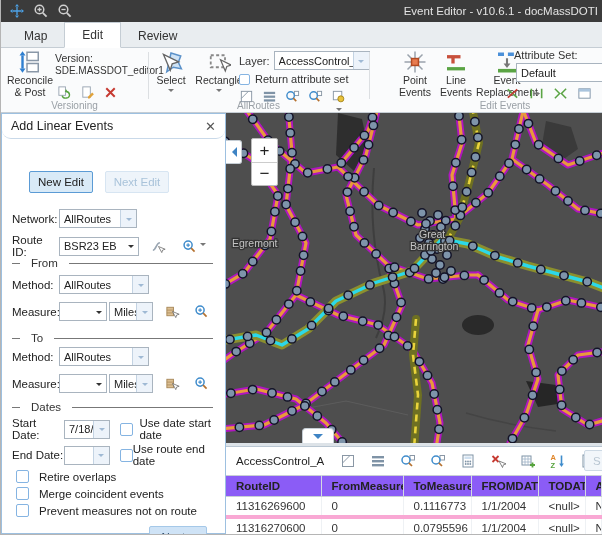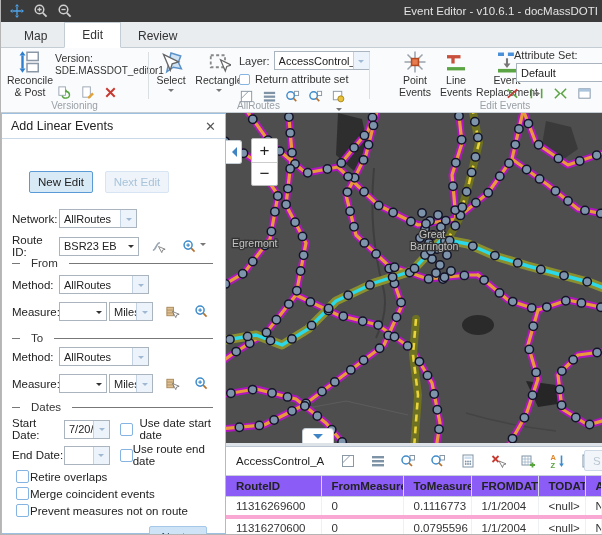--- a/index.html
+++ b/index.html
@@ -32,32 +32,32 @@
   .combo .val { flex:1; overflow:hidden; white-space:nowrap; }
   .arr-box { width:16px; align-self:stretch; background:#edf3fa; border-left:1px solid #c3d3e3; display:flex; align-items:center; justify-content:center; }
   .arr-box::after { content:''; border:3.5px solid transparent; border-top-color:#9fb9d4; margin-top:4px; }
   .arr-flat { width:14px; display:flex; align-items:center; justify-content:center; }
   .arr-flat::after { content:''; border:3.5px solid transparent; border-top-color:#333; margin-top:4px; }
   .cb { width:11px; height:11px; border:1px solid #85b4e2; background:#fff; border-radius:2px; flex:none; }
   .dpair { display:flex; flex-direction:column; gap:2px; align-items:center; }
 
   
   .panel { position:absolute; left:0; top:113px; width:225px; bottom:0; background:#fff; border:1px solid #9dc0e0; }
-  .panel-header { height:25px; border-bottom:1px solid #c9d9e9; display:flex; align-items:center; padding:0 9px; font-size:12.5px; color:#222; }
+  .panel-header { height:25px; border-bottom:1px solid #c9d9e9; display:flex; align-items:center; padding:0 9px; font-size:12.5px; color:#222;border-radius:9px; }
   .pclose { margin-left:auto; color:#555; font-size:13px; line-height:1; cursor:default; }
   .pbody { position:absolute; left:0; right:0; top:26px; bottom:0; }
   .btn { position:absolute; height:22px; display:flex; align-items:center; justify-content:center; font-size:11.5px; border-radius:2px; }
   .btn.primary { background:#d9eaf7; border:1px solid #5b9bd5; color:#222; }
   .btn.disabled { background:#eef4fa; border:1px solid #d7e5f2; color:#a9c3da; }
   .prow { position:absolute; left:10px; display:flex; align-items:center; font-size:11.5px; color:#222; }
   .plabel { width:47px; flex:none; }
   .sep { position:absolute; left:10px; right:12px; display:flex; align-items:center; gap:11px; font-size:11.5px; color:#333;justify-content:center; }
   .sep .l1 { width:8px; border-top:1px solid #777; }
   .sep .l2 { flex:1; border-top:1px solid #777; }
-  .cbrow { position:absolute; left:14px; display:flex; align-items:center; gap:1px; font-size:11.5px; color:#222; }
+  .cbrow { position:absolute; left:14px; display:flex; align-items:center; gap:10px; font-size:11.5px; color:#222; }
   .nextbtn { position:absolute; right:18px; top:386px; height:21px; padding:0 11px; background:#cfe3f6; border:1px solid #a5c8e8; border-radius:2px; font-size:11.5px; color:#2b4a68; display:flex; align-items:center; }
 
   
   .rightbg { position:absolute; left:225px; top:113px; right:0; bottom:0; background:#dde3e8; }
   .map { position:absolute; left:225px; top:113px; width:377px; height:330px; background:#4e4e4e; overflow:hidden; }
   .rd-case { stroke:#b016c0; stroke-width:7; fill:none; stroke-linecap:round; stroke-linejoin:round; }
   .rd-core { stroke:#e8993c; stroke-width:3.2; fill:none; stroke-linecap:round; stroke-linejoin:round; }
   .yl-case { stroke:#6e7022; stroke-width:8; fill:none; stroke-linecap:round; }
   .yl-core { stroke:#ead43c; stroke-width:2.6; fill:none; stroke-dasharray:7 5; }
   .cy-case { stroke:#8b8f2e; stroke-width:9; fill:none; stroke-linejoin:round; }
@@ -742,21 +742,21 @@
 
       <div class="sep" style="top:261px">
         <span class="l1"></span>
           <span>Dates</span>
           <span class="l2"></span>
       </div>
 
       <div class="prow" style="top:277px">
         <span class="plabel" style="width:52px">Start Date:</span>
         <div class="combo" style="width:48px">
-          <span class="val">7/20/</span>
+          <span class="val">7/18/</span>
           <span class="arr-box"></span>
         </div>
         <span class="cb" style="margin-left:10px;width:13px;height:13px"></span>
         <span style="margin-left:6px">Use date start date</span>
       </div>
 
       <div class="prow" style="top:303px">
         <span class="plabel" style="width:52px">End Date:</span>
         <div class="combo" style="width:48px">
           <span class="val"></span>

